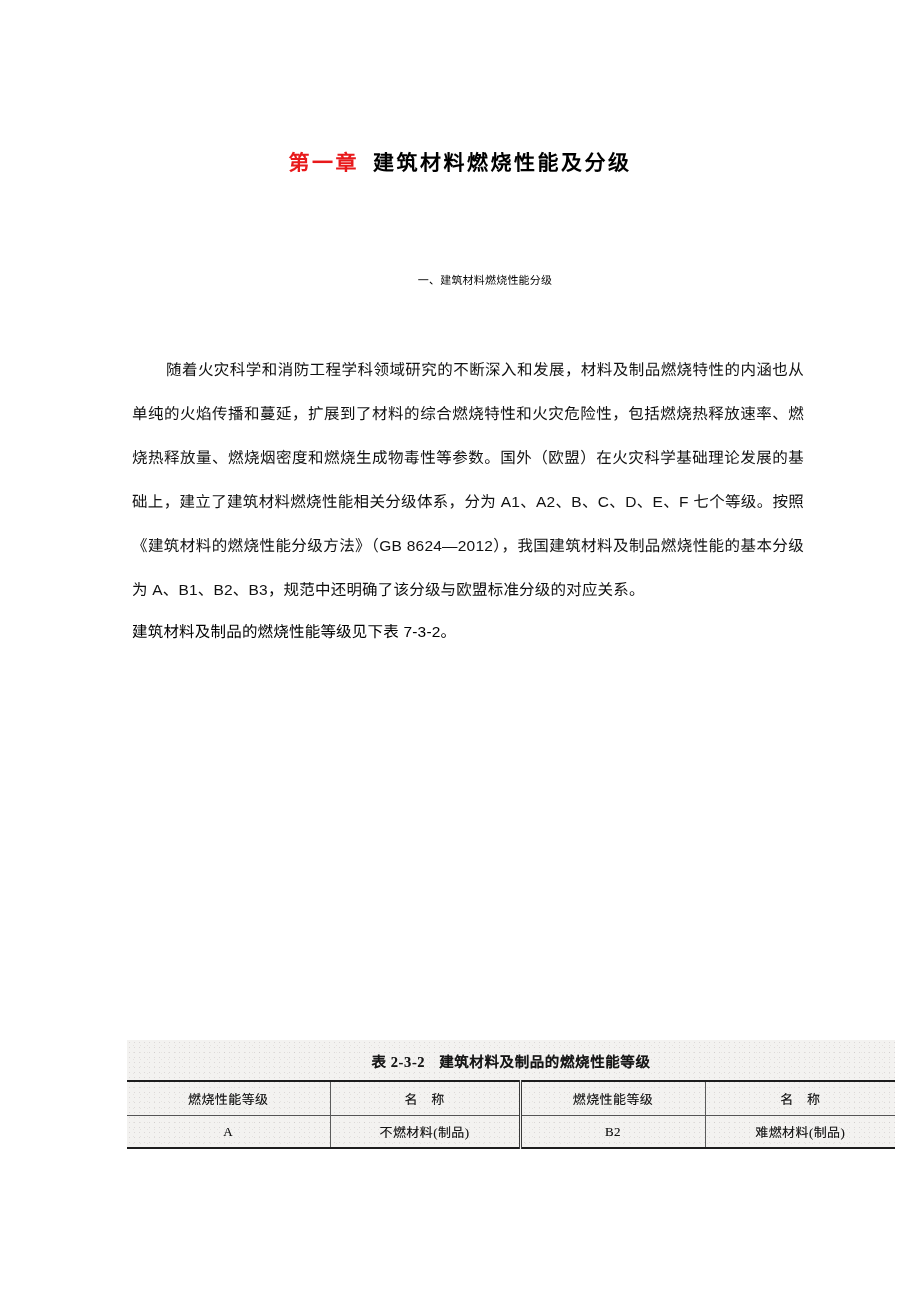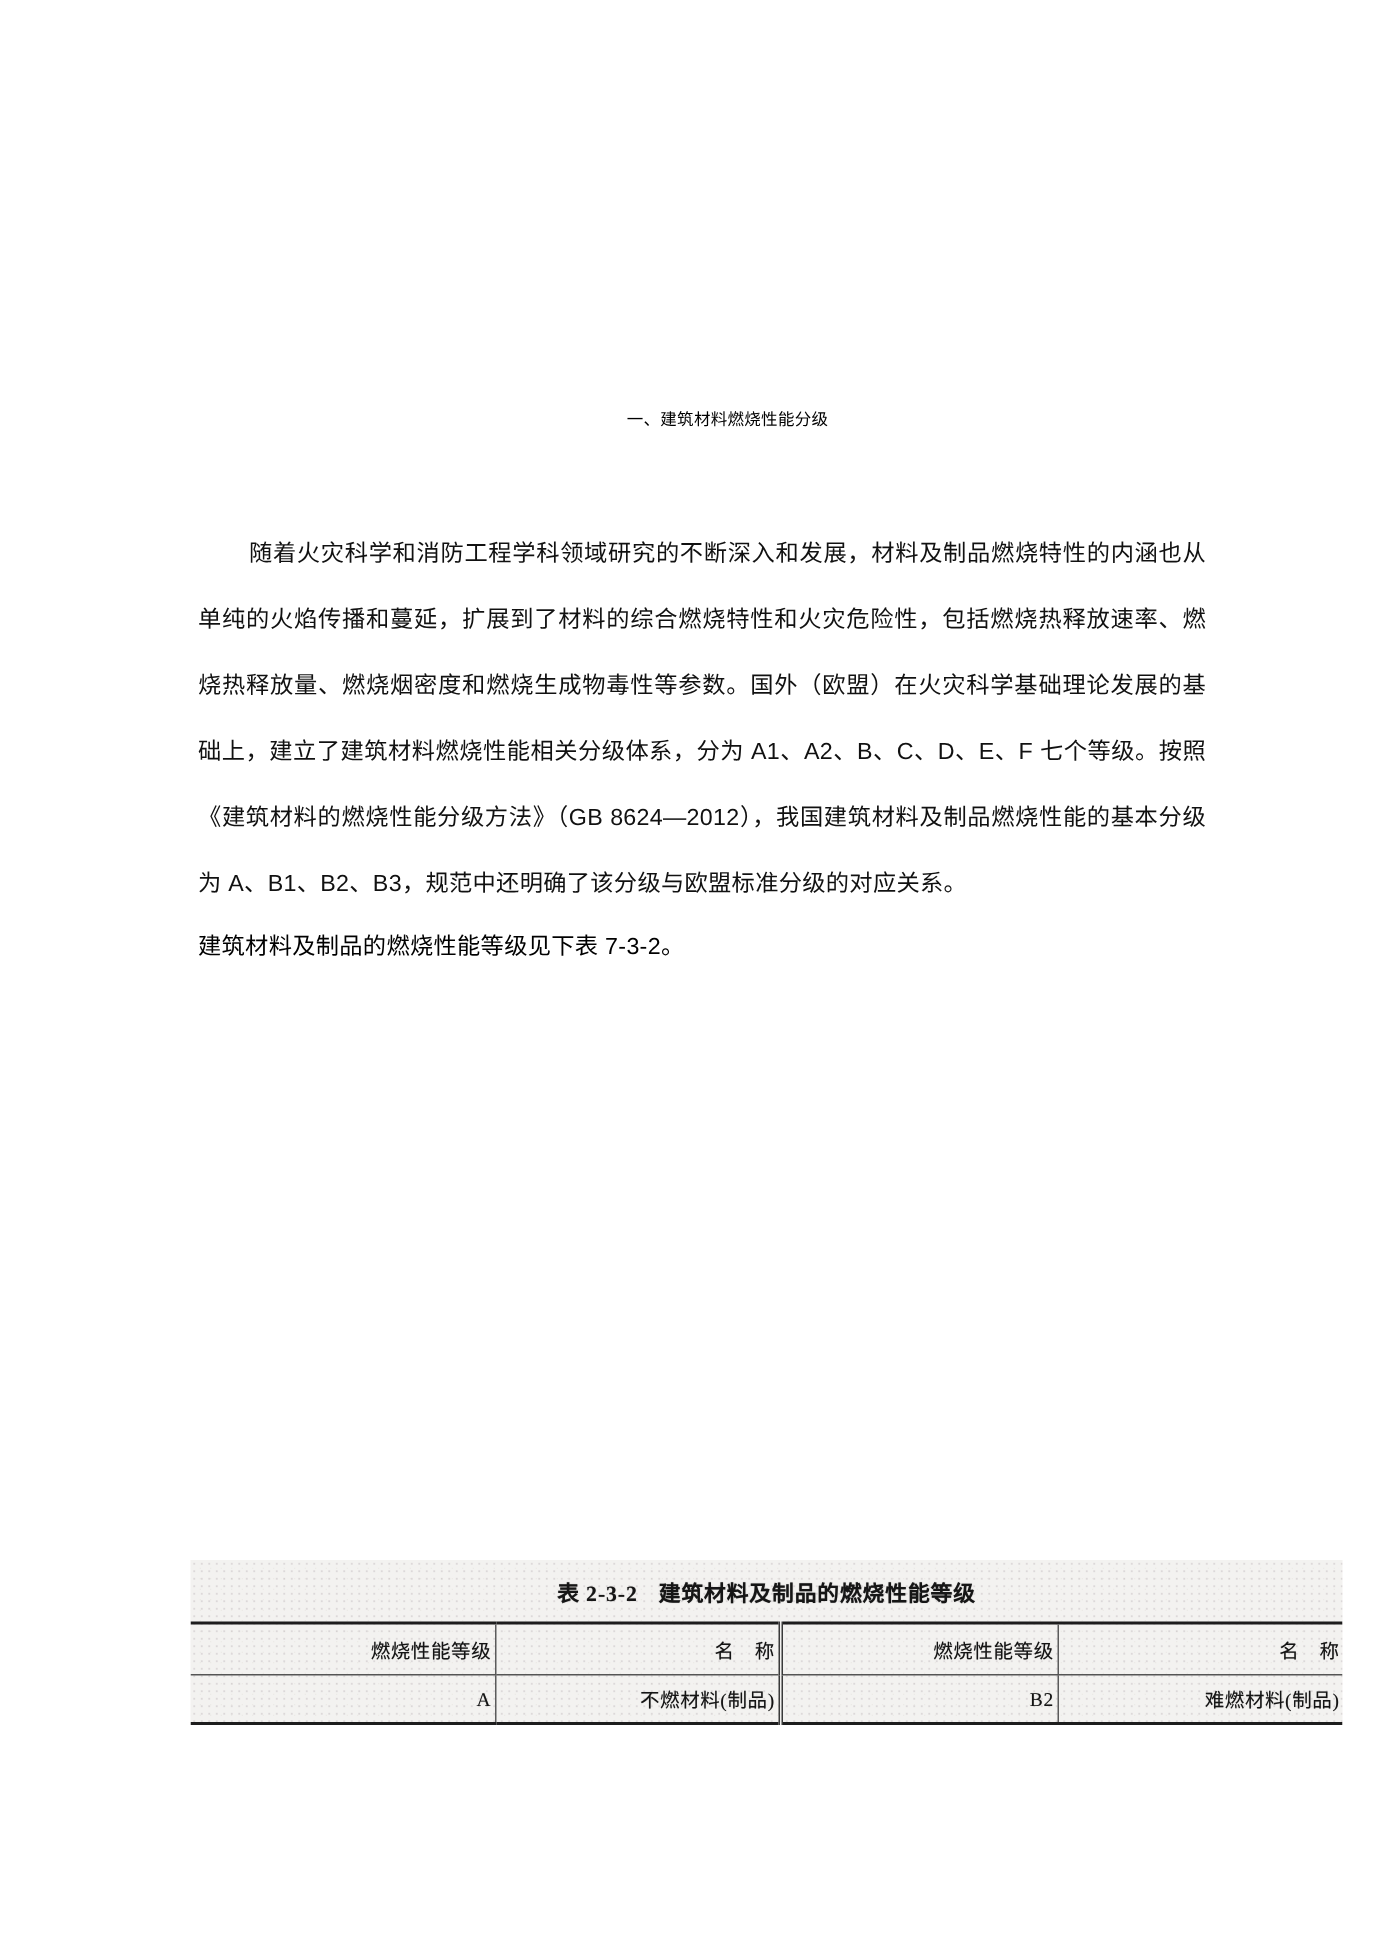--- a/index.html
+++ b/index.html
@@ -122,21 +122,21 @@
     width: 768px;
     table-layout: fixed;
   }
   table.scan-table col.c1 { width: 203px; }
   table.scan-table col.c2 { width: 190px; }
   table.scan-table col.c3 { width: 185px; }
   table.scan-table col.c4 { width: 190px; }
 
   table.scan-table th,
   table.scan-table td {
-    text-align: right;
+    text-align: center;
     font-size: 13px;
     font-weight: normal;
     padding: 6px 2px 6px 2px;
     color: #141414;
     letter-spacing: 0.4px;
     border-bottom: 1px solid #666;
     text-shadow: 0 0 0.5px rgba(0,0,0,0.4);
     white-space: nowrap;
   }
   table.scan-table thead th {
@@ -157,20 +157,23 @@
     border-right: 3px double #3a3a3a;
   }
 
   .sp { display: inline-block; width: 14px; }
 </style>
 </head>
 <body>
 
 <div class="page">
 
+  <h1 class="doc-title">
+    <span class="chapter-no">第一章</span><span class="sp"></span><span class="chapter-name">建筑材料燃烧性能及分级</span>
+  </h1>
 
   <div class="content">
 
 
     <div class="gap-1"></div>
 
     <h2 class="sec-heading">一、建筑材料燃烧性能分级</h2>
 
     <div class="gap-2"></div>
 

